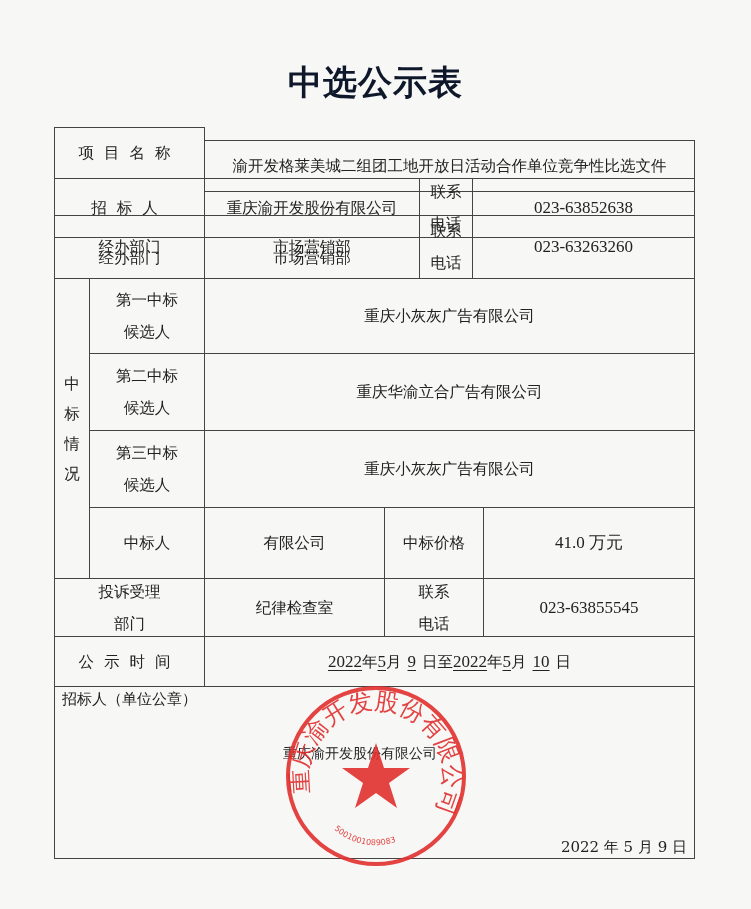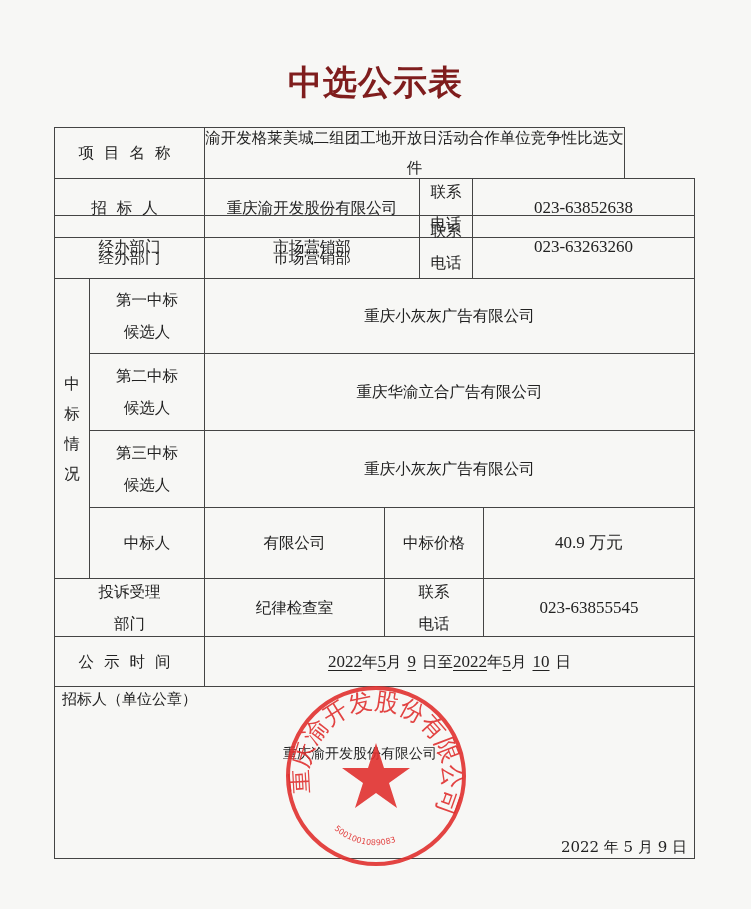--- a/index.html
+++ b/index.html
@@ -1,36 +1,36 @@
 <!DOCTYPE html>
 <html><head>
 <meta charset="utf-8">
 <style>
   html,body{margin:0;padding:0;}
   body{width:751px;height:909px;background:#f7f7f5;position:relative;overflow:hidden;
     font-family:"DejaVu Serif","Liberation Serif",serif;color:#222;}
-  .title{position:absolute;left:0;width:751px;top:60px;text-align:center;font-size:34px;font-weight:bold;letter-spacing:1px;color:#7f1d1d;}
+  .title{position:absolute;left:0;width:751px;top:60px;text-align:center;font-size:34px;font-weight:bold;letter-spacing:1px;color:#0f172a;}
   .cell{position:absolute;border:1px solid #444;box-sizing:border-box;display:flex;align-items:center;justify-content:center;text-align:center;font-size:15.5px;line-height:30px;}
   .nb{border:none;}
   .sp{letter-spacing:10px;text-align:right;}
   .num{font-family:"Liberation Serif",serif;font-size:17px;}
   .vert{flex-direction:column;line-height:32px;}
   .u{text-decoration:underline;text-underline-offset:3px;}
   .stamp{position:absolute;left:283px;top:683px;width:186px;height:186px;}
   .company{position:absolute;left:283px;top:745px;font-size:14px;}
   .signer{position:absolute;left:62px;top:690px;font-size:15px;}
   .sigdate{position:absolute;right:64px;top:838px;font-size:15px;margin-left:40px;}
 </style>
 </head>
 <body>
 
 <div class="title">中选公示表</div>
 
 <div class="cell sp" style="left:54px;top:127px;width:151px;height:52px;">项目名称</div>
-<div class="cell" style="left:204px;top:127px;width:421px;height:52px;">渝开发格莱美城二组团工地开放日活动合作单位竞争性比选文件</div>
+<div class="cell" style="left:204px;top:140px;width:491px;height:52px;">渝开发格莱美城二组团工地开放日活动合作单位竞争性比选文件</div>
 
 <div class="cell sp" style="left:54px;top:178px;width:151px;height:60px;">招标人</div>
 <div class="cell" style="left:204px;top:178px;width:216px;height:60px;">重庆渝开发股份有限公司</div>
 <div class="cell vert" style="left:419px;top:178px;width:54px;height:60px;">
   <span>联系</span>
   <span>电话</span>
 </div>
 <div class="cell num" style="left:472px;top:178px;width:223px;height:60px;">023-63852638</div>
 
 <div class="cell" style="left:54px;top:237px;width:151px;height:42px;">经办部门</div>
@@ -70,21 +70,21 @@
   <span>第三中标</span>
   <span>候选人</span>
 </div>
 <div class="cell" style="left:204px;top:430px;width:491px;height:78px;">重庆小灰灰广告有限公司</div>
 
 <div class="cell" style="left:89px;top:507px;width:116px;height:72px;">中标人</div>
 <div class="cell vert" style="left:204px;top:507px;width:181px;height:72px;">
   <span>有限公司</span>
 </div>
 <div class="cell" style="left:384px;top:507px;width:100px;height:72px;">中标价格</div>
-<div class="cell num" style="left:483px;top:507px;width:212px;height:72px;">40.9 万元</div>
+<div class="cell num" style="left:483px;top:507px;width:212px;height:72px;">41.0 万元</div>
 
 <div class="cell vert" style="left:54px;top:578px;width:151px;height:59px;">
   <span>投诉受理</span>
   <span>部门</span>
 </div>
 <div class="cell" style="left:204px;top:578px;width:181px;height:59px;">纪律检查室</div>
 <div class="cell vert" style="left:384px;top:578px;width:100px;height:59px;">
   <span>联系</span>
   <span>电话</span>
 </div>

